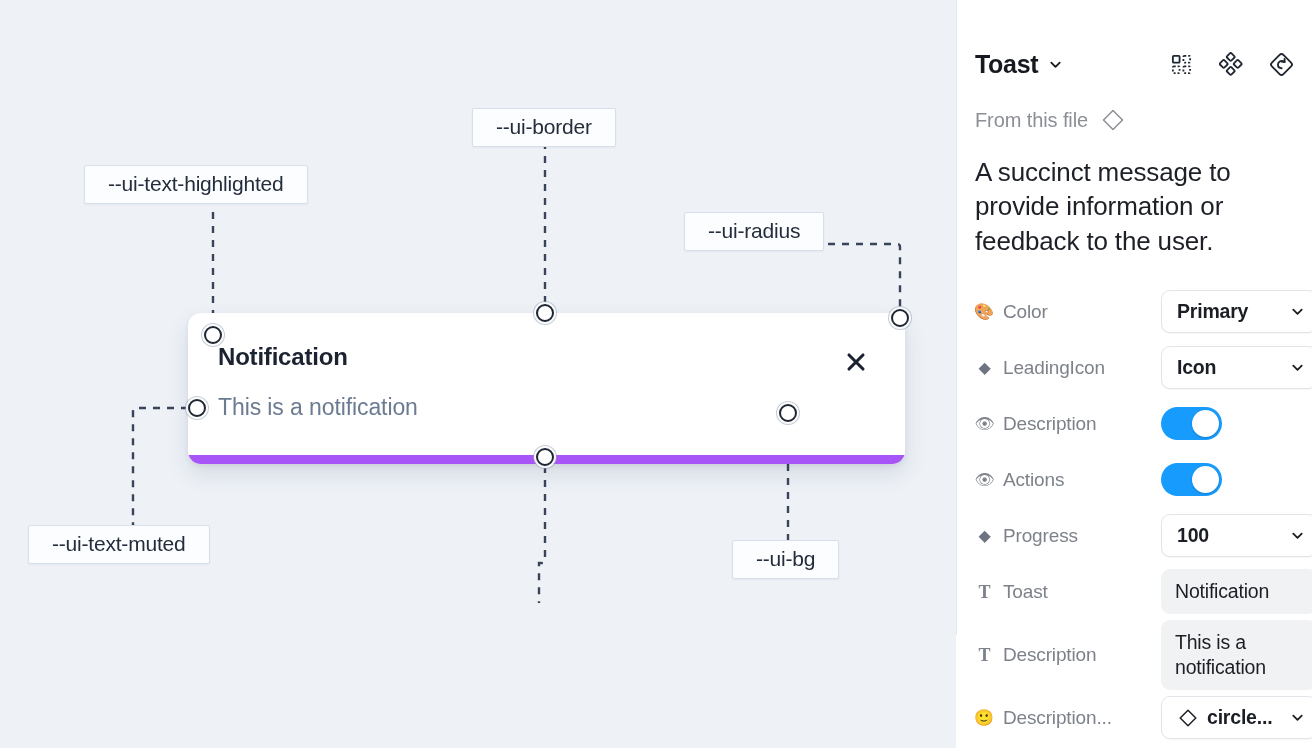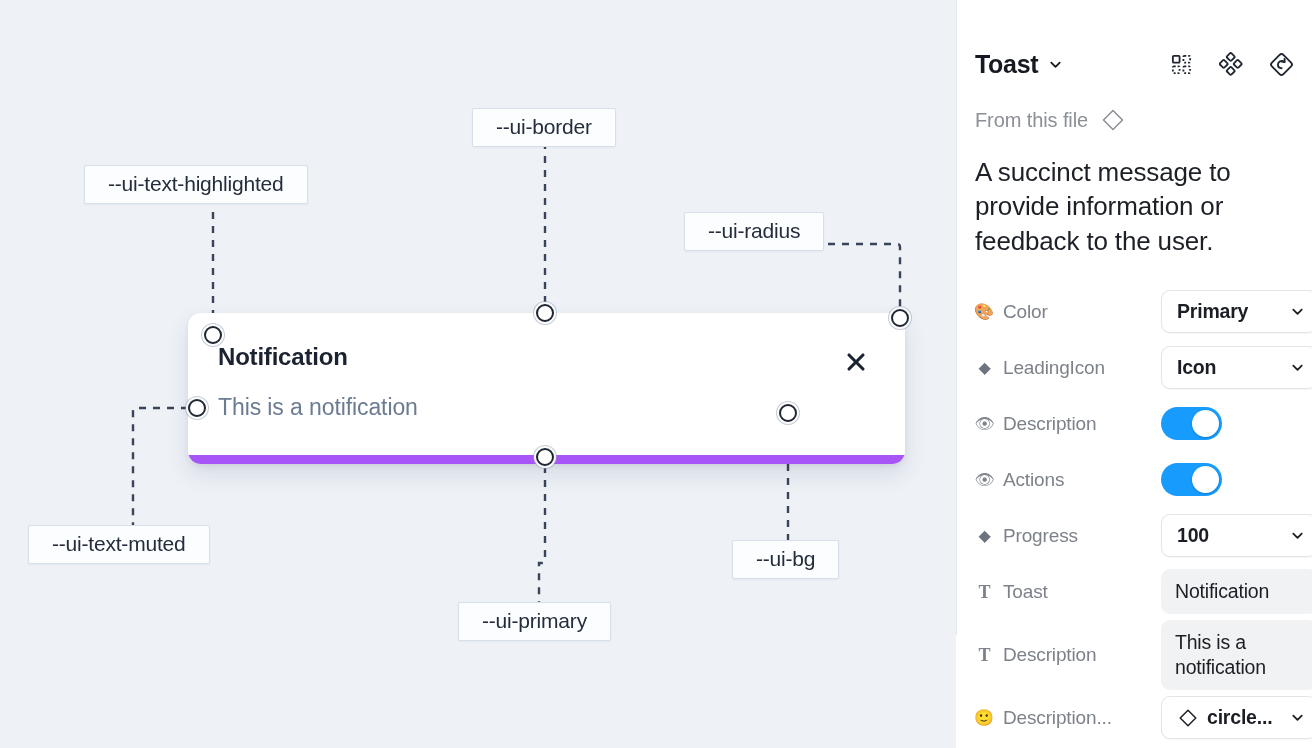--- a/index.html
+++ b/index.html
@@ -298,21 +298,20 @@
     <div class="anchor" style="left:545px; top:313px;"></div>
     <div class="anchor" style="left:900px; top:318px;"></div>
     <div class="anchor" style="left:197px; top:408px;"></div>
     <div class="anchor" style="left:545px; top:457px;"></div>
     <div class="anchor" style="left:788px; top:413px;"></div>
 
     <div class="tok-label" style="left:84px; top:165px;">--ui-text-highlighted</div>
     <div class="tok-label" style="left:472px; top:108px;">--ui-border</div>
     <div class="tok-label" style="left:684px; top:212px;">--ui-radius</div>
     <div class="tok-label" style="left:28px; top:525px;">--ui-text-muted</div>
-    <div class="tok-label" style="left:458px; top:602px;">--ui-primary</div>
     <div class="tok-label" style="left:732px; top:540px;">--ui-bg</div>
   </div>
 
   <div class="panel">
 
     <div class="panel-header">
       <div class="panel-title">Toast</div>
       <div class="panel-title-chev">
         <svg width="15" height="15" viewBox="0 0 16 16" fill="none" stroke="currentColor" stroke-width="1.9" stroke-linecap="round" stroke-linejoin="round">
           <path d="M3.5 6 L8 10.5 L12.5 6"></path>

